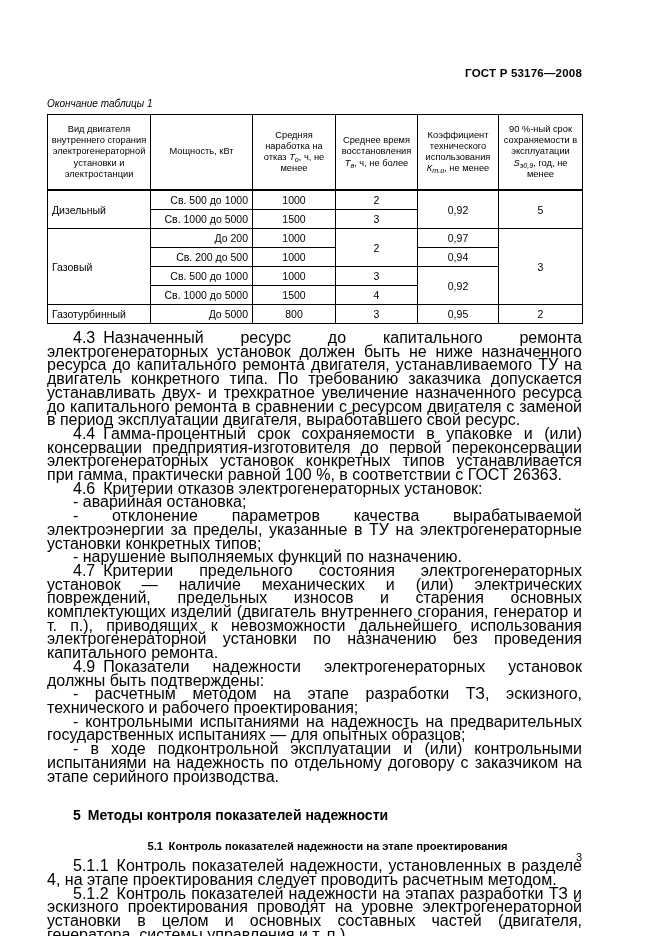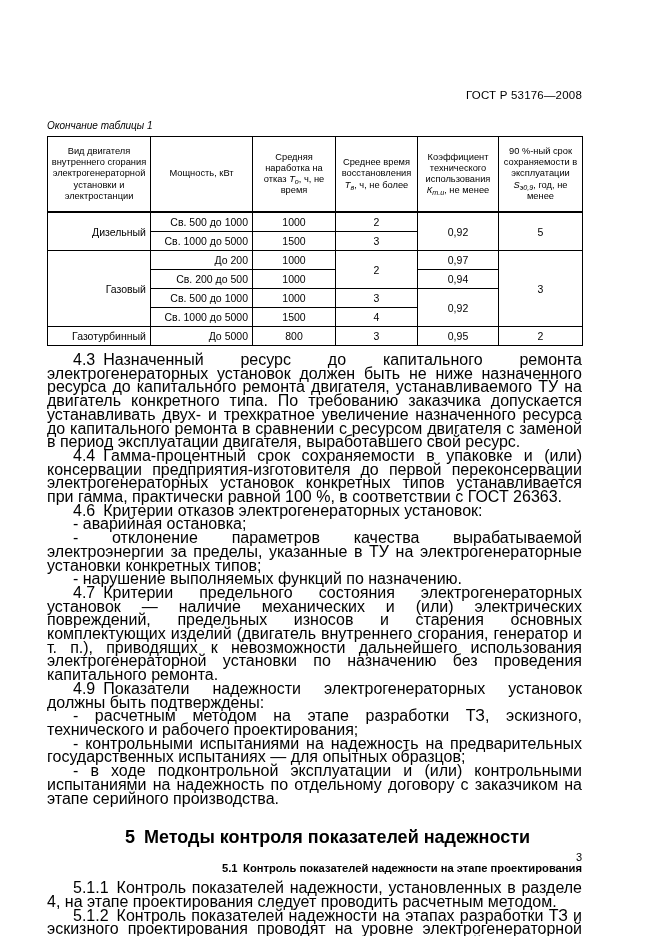--- a/index.html
+++ b/index.html
@@ -8,23 +8,23 @@
     background: #ffffff;
     font-family: "Liberation Sans", sans-serif;
     color: #000;
     position: relative;
     overflow: hidden;
   }
   .page { position: absolute; inset: 0; background: #fff; }
   .content { position: absolute; left: 47px; top: 0; width: 535px; }
 
   .doc-header {
-    margin-top: 89px;
+    margin-top: 67px;
     text-align: right;
-    font-weight: normal;
+    font-weight: bold;
     font-size: 11.5px;
     line-height: 12px;
     letter-spacing: 0.2px;
   }
   .caption {
     margin-top: 19px;
     margin-bottom: 5px;
     font-style: italic;
     font-size: 10px;
     line-height: 11px;
@@ -49,51 +49,51 @@
     padding: 3px 3px;
     height: 68px;
     border-bottom: 2px solid #000;
   }
   table.spec tbody td {
     font-size: 10.5px;
     line-height: 12px;
     height: 16px;
     padding: 1px 4px;
   }
-  td.c-engine { text-align: right; padding-left: 15px; margin-top: 32px; }
+  td.c-engine { text-align: left; padding-left: 15px; margin-top: 32px; }
   td.c-power  { text-align: right; padding-left: 8px; }
   td.c-num    { text-align: center; }
   tr.grp td   { border-top: 1.5px solid #000; }
 
   .var { font-style: italic; }
   .var sub { font-size: 7.2px; line-height: 0; vertical-align: -2px; font-style: italic; }
 
   .text-block { margin-top: 7px; }
   p.body-text {
     margin: 0;
     font-size: 16px;
     line-height: 13.7px;
     text-align: justify;
     text-indent: 26px;
   }
   h2.sec {
     margin: 25px 0 14px 0;
-    font-size: 18px;
+    font-size: 14px;
     line-height: 14px;
     font-weight: bold;
     text-indent: 26px;
-    text-align: center;
+    text-align: left;
   }
   h3.subsec {
     margin: 18px 0 0 0;
     font-size: 11.2px;
     line-height: 13px;
     font-weight: bold;
     text-indent: 26px;
-    text-align: right;
+    text-align: center;
   }
   p.after-head { margin-top: 6px; }
 
   .page-number {
     position: absolute;
     left: 47px; top: 851px;
     width: 535px;
     text-align: right;
     font-size: 11px;
   }
@@ -114,21 +114,21 @@
           <col style="width:102px">
           <col style="width:83px">
         <col style="width:82px">
           <col style="width:81px">
           <col style="width:84px">
       </colgroup>
       <thead>
         <tr>
           <th><span>Вид двигателя внутреннего сгорания электрогенераторной установки и электростанции</span></th>
           <th><span>Мощность, кВт</span></th>
-          <th><span>Средняя наработка на отказ </span><span class="var"><span>Т</span><sub>о</sub></span><span>, ч, не время</span></th>
+          <th><span>Средняя наработка на отказ </span><span class="var"><span>Т</span><sub>о</sub></span><span>, ч, не менее</span></th>
           <th><span>Среднее время восстановления </span><span class="var"><span>Т</span><sub>в</sub></span><span>, ч, не более</span></th>
           <th><span>Коэффициент технического использования </span><span class="var"><span>К</span><sub>т.и</sub></span><span>, не менее</span></th>
           <th><span>90 %-ный срок сохраняемости в эксплуатации </span><span class="var"><span>S</span><sub>э0,9</sub></span><span>, год, не менее</span></th>
         </tr>
       </thead>
       <tbody>
         <tr>
           <td class="c-engine" rowspan="2">Дизельный</td>
           <td class="c-power">Св. 500 до 1000</td>
           <td class="c-num">1000</td>

